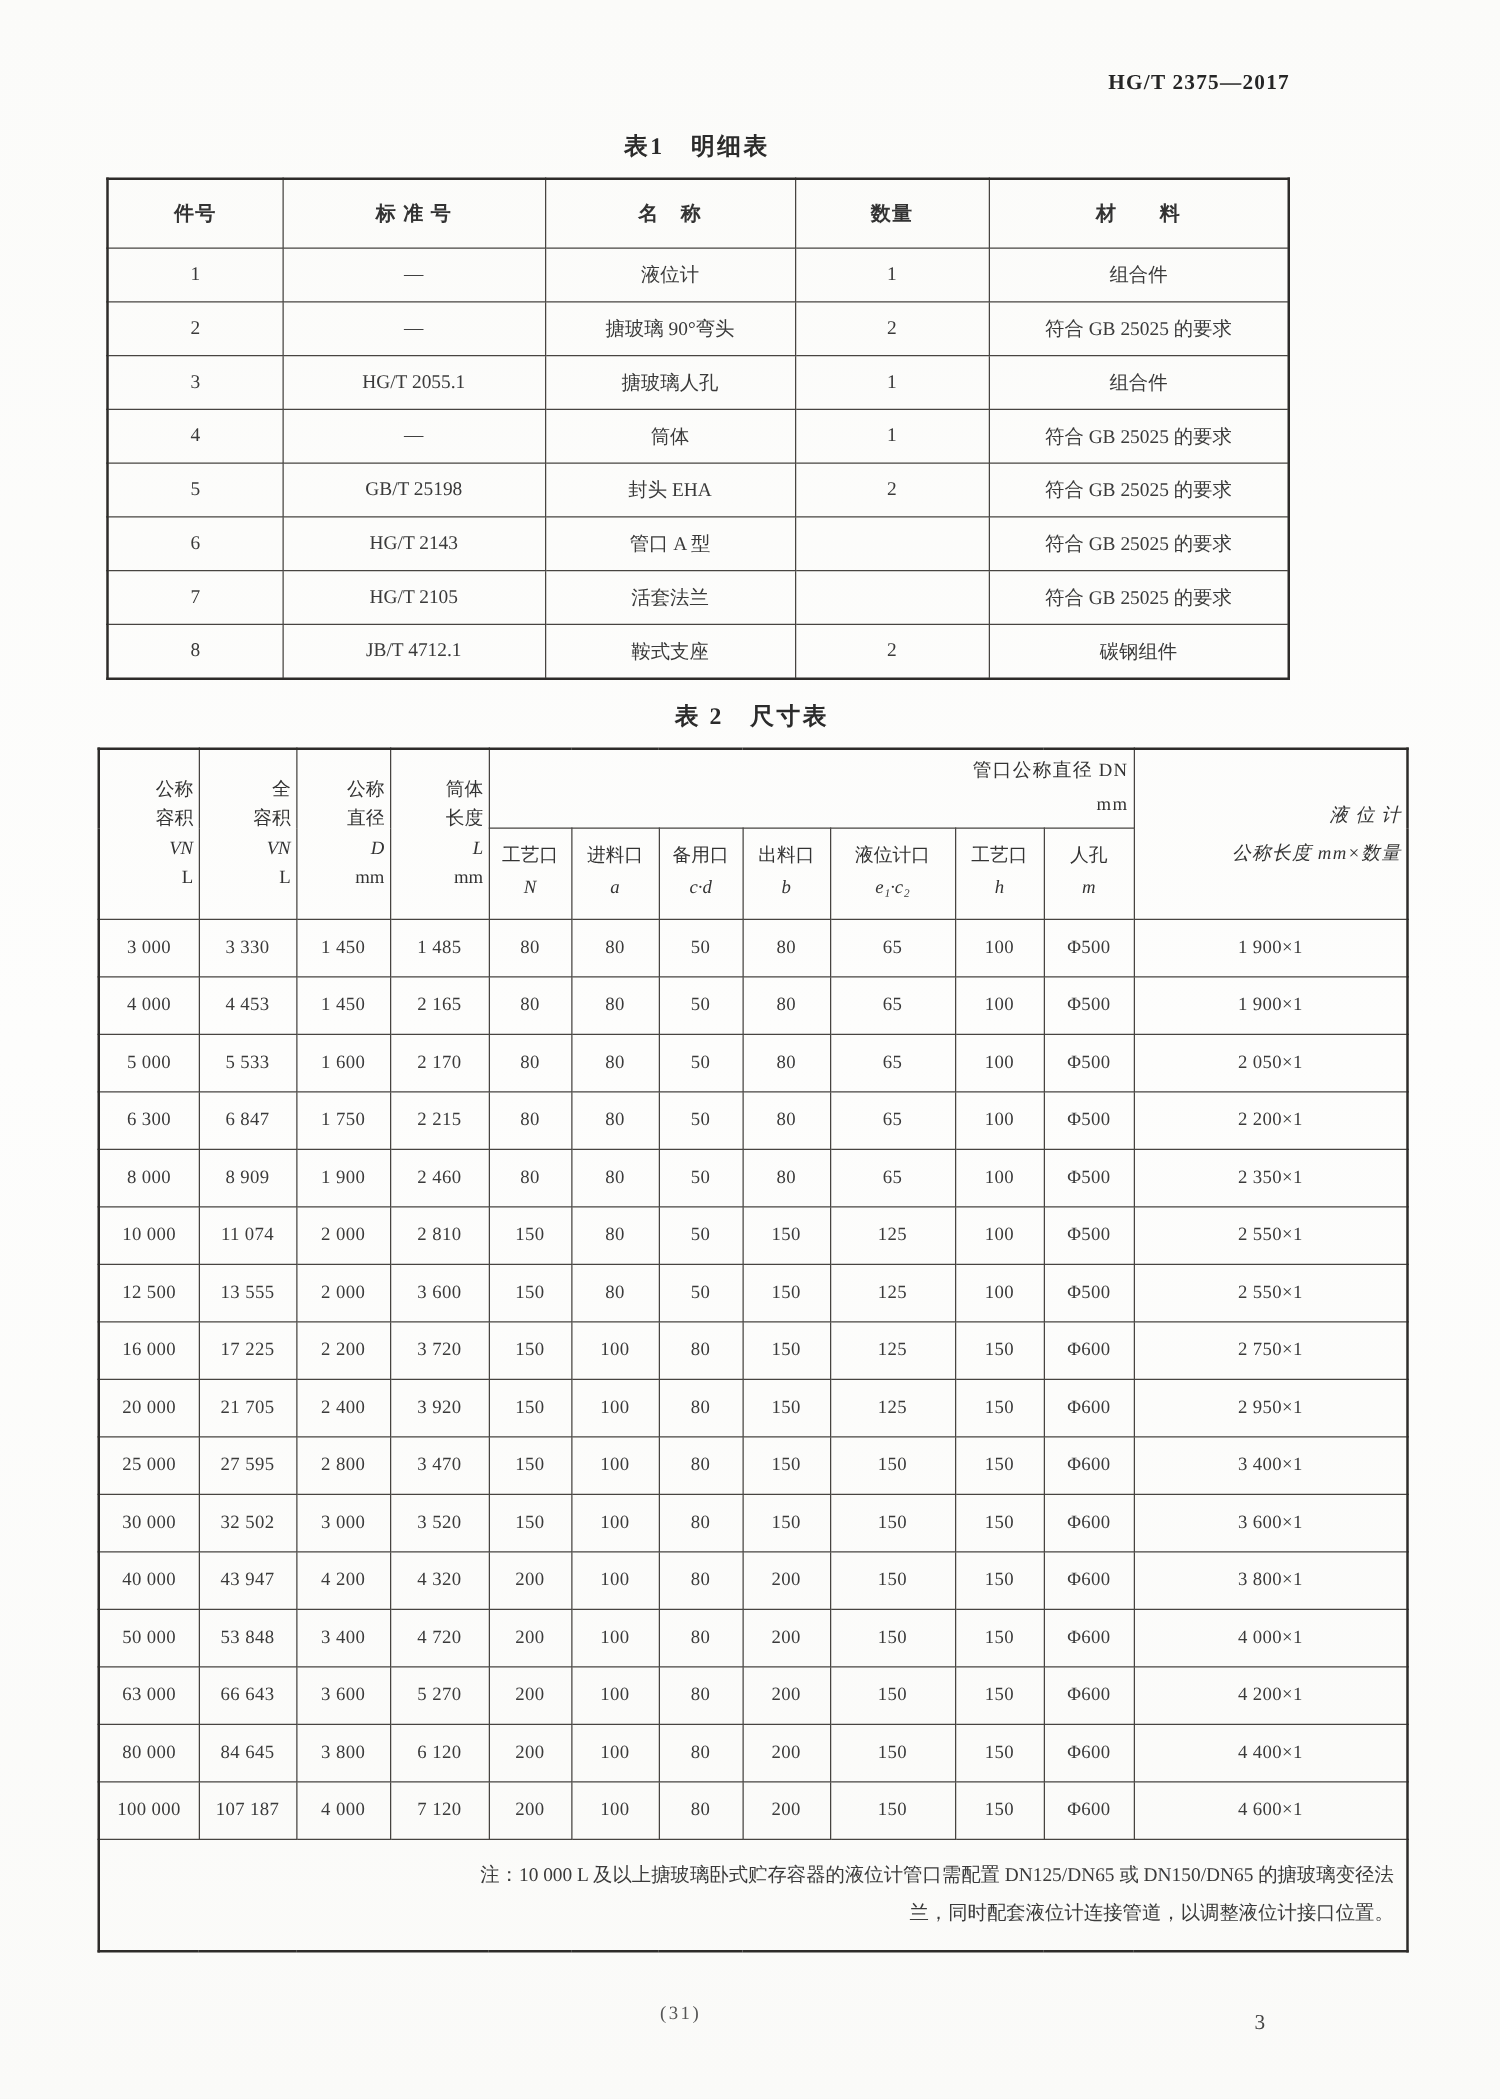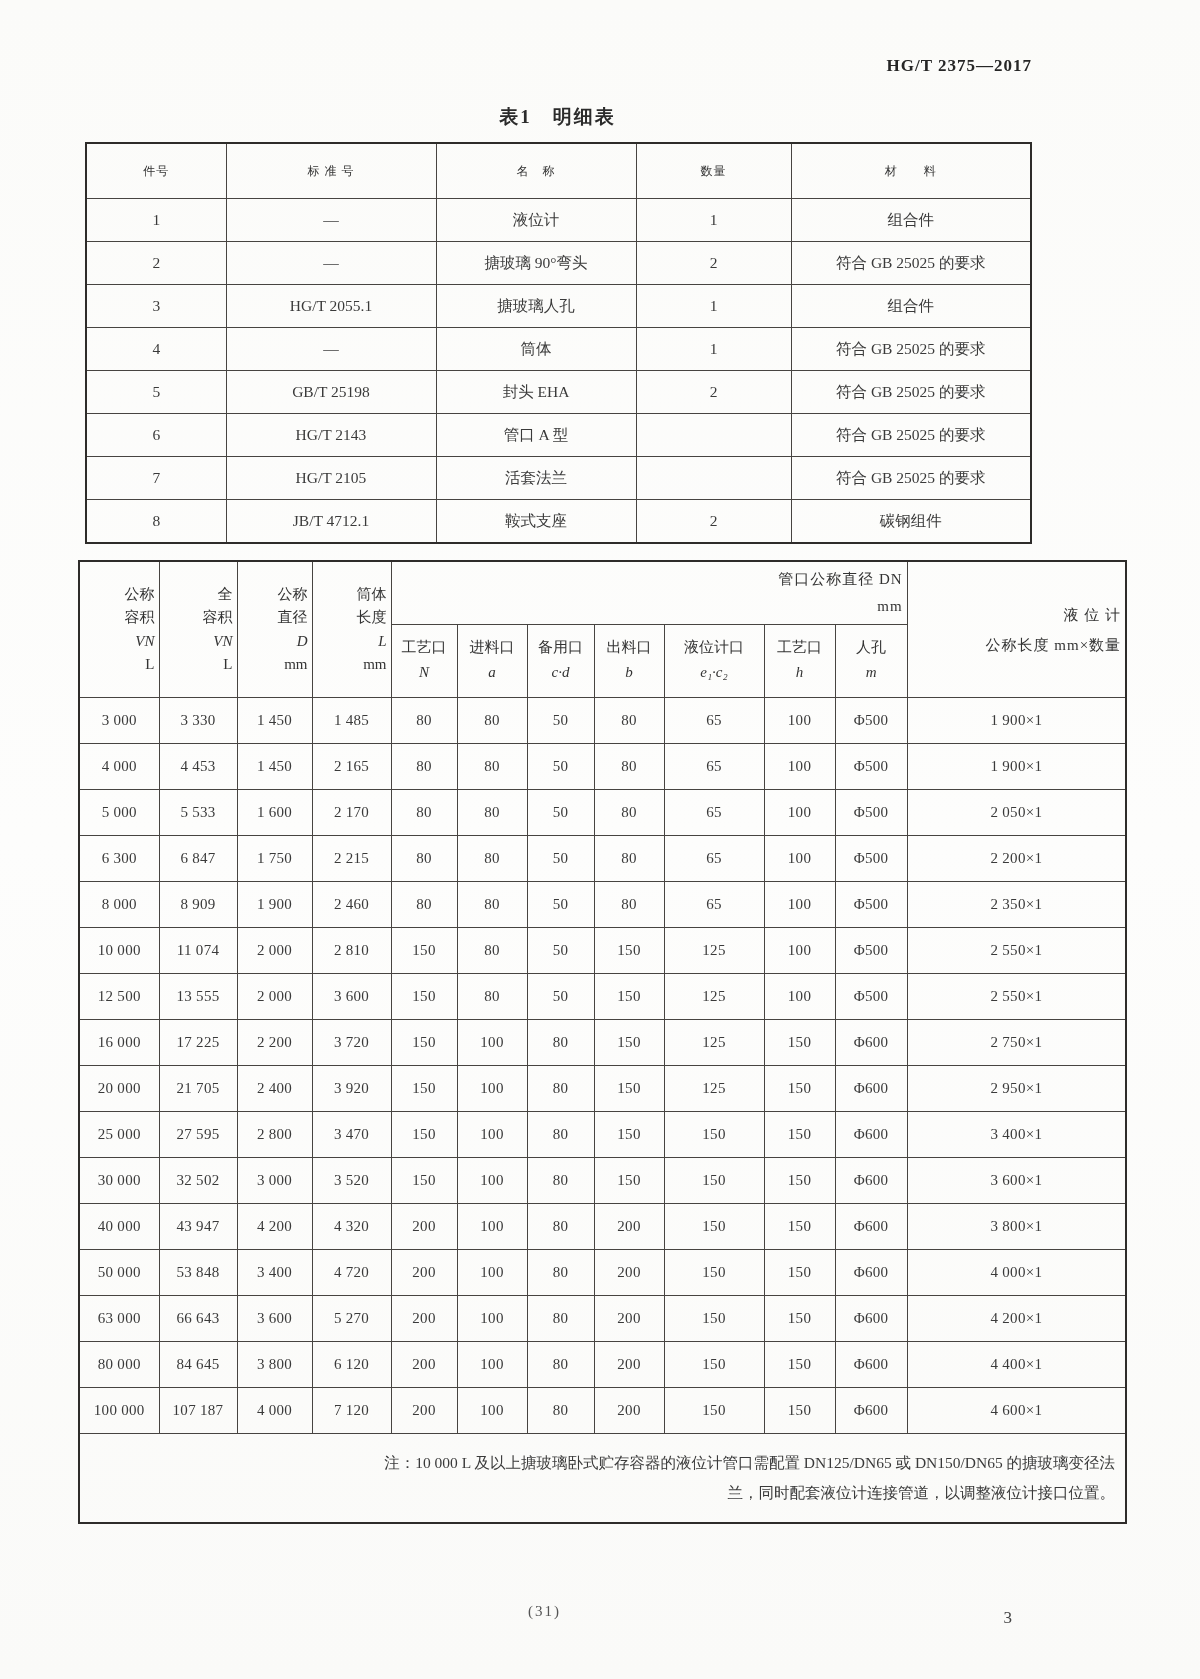--- a/index.html
+++ b/index.html
@@ -34,32 +34,32 @@
   table{border-collapse:collapse;table-layout:fixed;width:100%;}
   .t1 td,.t1 th,.t2 td,.t2 th{
     border:1px solid #474441;
     text-align:center;vertical-align:middle;
     padding:0 4px;
     color:#3a3a3a;
     overflow:hidden;
   }
   .t1{border:2px solid #2e2c2a;}
   .t2{border:2px solid #2e2c2a;}
-  .t1 th{height:54px;font-size:12px;font-weight:normal;letter-spacing:1px;color:#333;}
+  .t1 th{height:54px;font-size:16px;font-weight:bold;letter-spacing:1px;color:#333;}
   .t1 td{height:42px;font-size:15.5px;}
   
   .t2-wrap{position:absolute;left:78px;top:560px;width:1047px;}
   .t2 th{font-weight:normal;font-size:15px;color:#333;}
   .t2 thead tr.grp-row th{height:62px;}
   .t2 thead tr.sub-row th{height:72px;margin-left:12px;}
   .hdr-line{line-height:1.55;text-align:right;}
   .col-tall .hdr-line:nth-child(3){font-style:italic;}
   .sub-sym{font-style:italic;line-height:1.9;}
   .sub-name{line-height:1.5;}
-  .gauge-th .hdr-line{line-height:2.0;letter-spacing:1px;}
+  .gauge-th .hdr-line{line-height:2.0;letter-spacing:1px;font-style:italic;}
   .grp-th .hdr-line{line-height:1.8;letter-spacing:1px;}
   .t2 tbody td{height:45px;font-size:15px;letter-spacing:0.3px;}
   .t2 .note-cell{
     text-align:right;vertical-align:middle;
     padding:14px 10px 14px 38px;
     font-size:15.5px;line-height:1.95;
   }
   .note-l2{padding-left:32px;}
   
   .footer-center{
@@ -152,20 +152,21 @@
             <td>JB/T 4712.1</td>
             <td>鞍式支座</td>
             <td>2</td>
             <td>碳钢组件</td>
           </tr>
         </tbody>
     </table>
   </div>
 
   <div class="t2-wrap">
+    <div class="tbl-title">表 2　尺寸表</div>
     <table class="t2">
       <colgroup>
         <col style="width:80px">
           <col style="width:78px">
           <col style="width:75px">
           <col style="width:79px">
         <col style="width:66px">
           <col style="width:70px">
           <col style="width:67px">
           <col style="width:70px">

